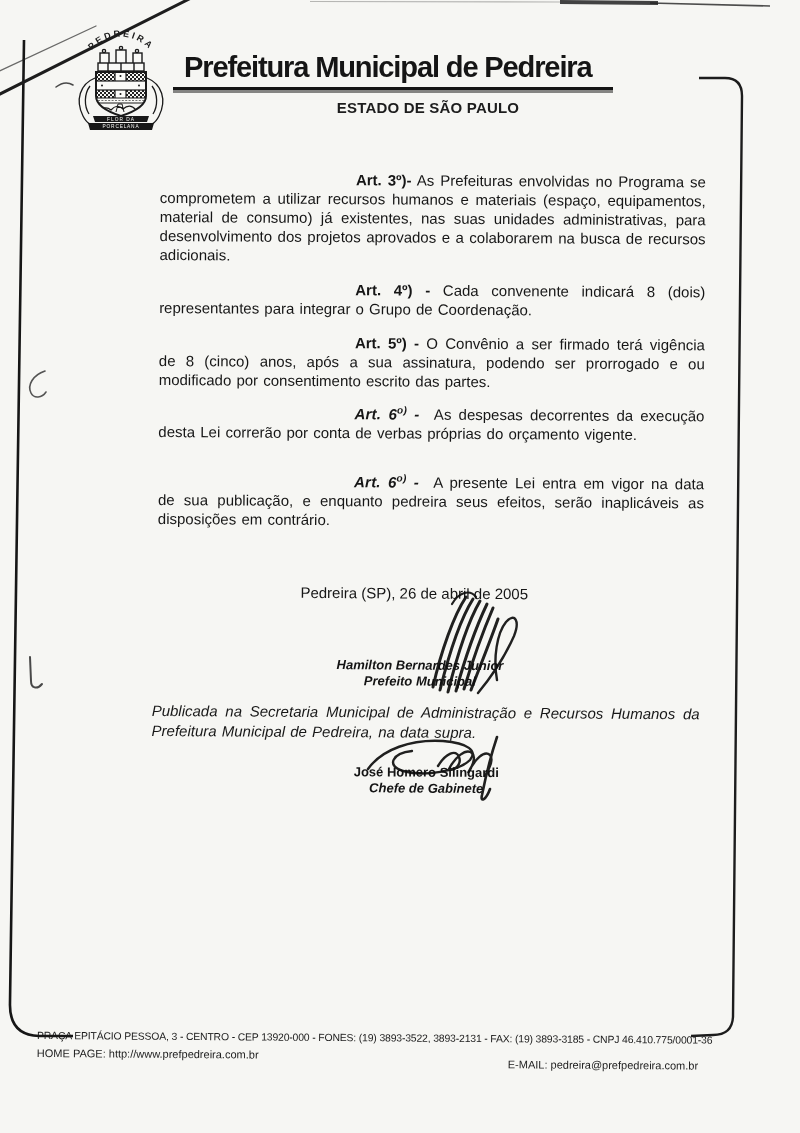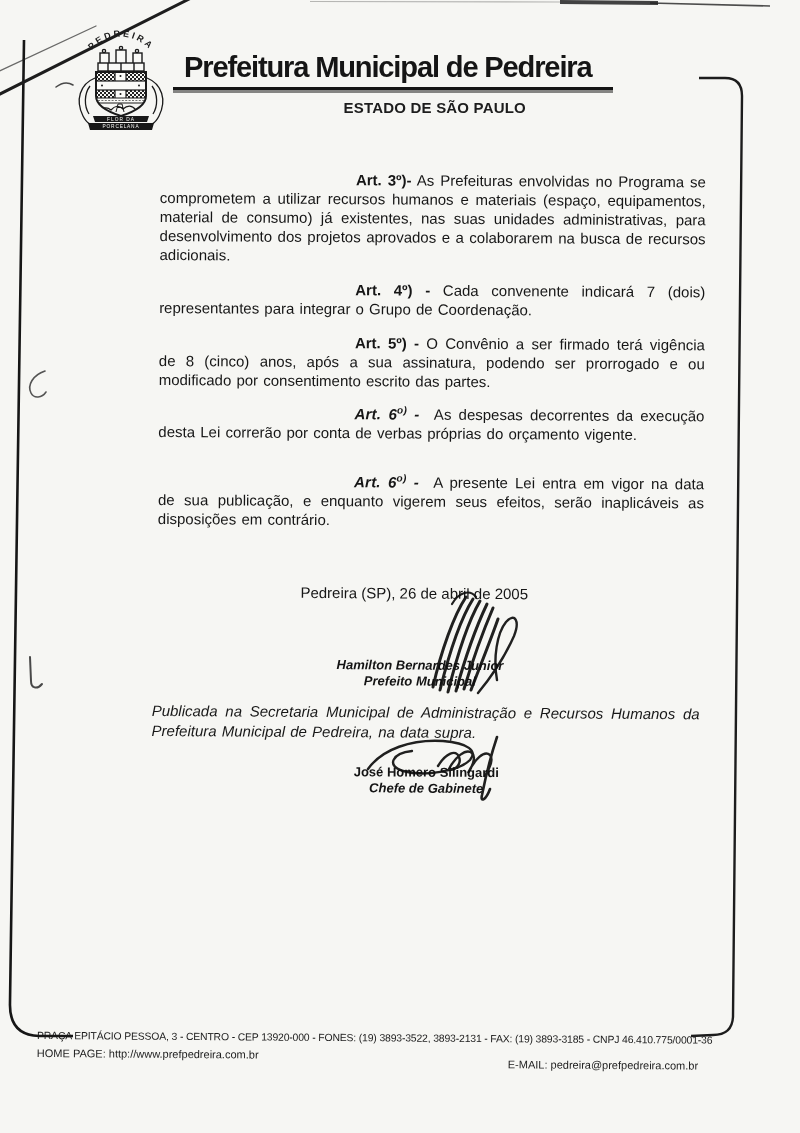--- a/index.html
+++ b/index.html
@@ -18,21 +18,21 @@
     position:absolute;left:184px;top:50px;margin:0;
     font-size:30px;font-weight:bold;letter-spacing:-1.2px;
     color:#151515;white-space:nowrap;transform:scaleX(.97);transform-origin:left;
   }
   .title-rule{
     position:absolute;left:173px;top:87px;width:440px;height:3px;background:#141414;
     box-shadow:0 3px 0 rgba(20,20,20,.5);
   }
   .subtitle{
     position:absolute;left:330px;top:99px;width:196px;margin:0;
-    text-align:right;font-size:15px;letter-spacing:.2px;color:#1d1d1d;white-space:nowrap;
+    text-align:center;font-size:15px;letter-spacing:.2px;color:#1d1d1d;white-space:nowrap;
   }
   .crest{position:absolute;left:62px;top:26px}
   
   .content{position:absolute;left:0;top:0;width:800px;transform:rotate(.35deg);transform-origin:160px 170px}
   p.art{
     position:absolute;left:160px;width:546px;margin:0;
     font-size:15px;line-height:19px;text-align:justify;text-indent:196px;
     word-spacing:1px;color:#161616;
   }
   .p0{top:169px}.p1{top:279px}.p2{top:332px}.p3{top:403px}.p4{top:471px}
@@ -129,36 +129,36 @@
 
   <div class="content">
 
     <p class="art p0">
       <span class="art-h"><span>Art. 3º)-</span><sup class="art-sup"></sup><span></span></span>
       <span class="art-b">As Prefeituras envolvidas no Programa se comprometem a utilizar recursos humanos e materiais (espaço, equipamentos, material de consumo) já existentes, nas suas unidades administrativas, para desenvolvimento dos projetos aprovados e a colaborarem na busca de recursos adicionais.</span>
     </p>
 
     <p class="art p1">
       <span class="art-h"><span>Art. 4º)</span><sup class="art-sup"></sup><span> -</span></span>
-      <span class="art-b">Cada convenente indicará 7 (dois) representantes para integrar o Grupo de Coordenação.</span>
+      <span class="art-b">Cada convenente indicará 8 (dois) representantes para integrar o Grupo de Coordenação.</span>
     </p>
 
     <p class="art p2">
       <span class="art-h"><span>Art. 5º)</span><sup class="art-sup"></sup><span> -</span></span>
       <span class="art-b">O Convênio a ser firmado terá vigência de 8 (cinco) anos, após a sua assinatura, podendo ser prorrogado e ou modificado por consentimento escrito das partes.</span>
     </p>
 
     <p class="art p3">
       <span class="art-h italic"><span>Art. 6</span><sup class="art-sup">o)</sup><span> -</span></span>
       <span class="art-b">As despesas decorrentes da execução desta Lei correrão por conta de verbas próprias do orçamento vigente.</span>
     </p>
 
     <p class="art p4">
       <span class="art-h italic"><span>Art. 6</span><sup class="art-sup">o)</sup><span> -</span></span>
-      <span class="art-b">A presente Lei entra em vigor na data de sua publicação, e enquanto vigerem seus efeitos, serão inaplicáveis as disposições em contrário.</span>
+      <span class="art-b">A presente Lei entra em vigor na data de sua publicação, e enquanto pedreira seus efeitos, serão inaplicáveis as disposições em contrário.</span>
     </p>
 
     <p class="dateline">Pedreira (SP), 26 de abril de 2005</p>
 
     <div class="sigblock1">
       <div class="sig-name">Hamilton Bernardes Junior</div>
       <div class="sig-role">Prefeito Municipal</div>
     </div>
 
     <p class="pub">Publicada na Secretaria Municipal de Administração e Recursos Humanos da Prefeitura Municipal de Pedreira, na data supra.</p>

